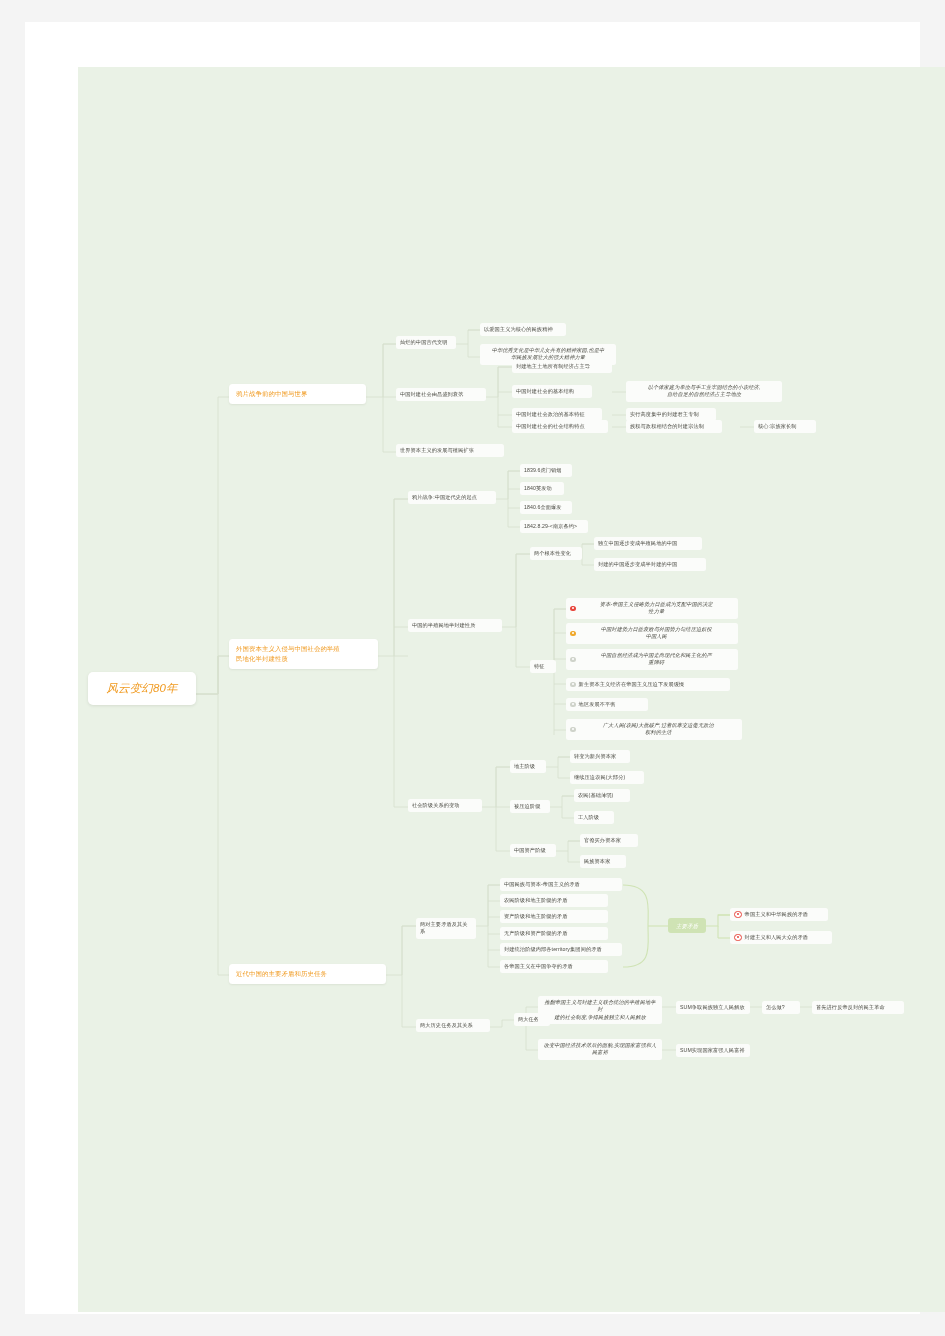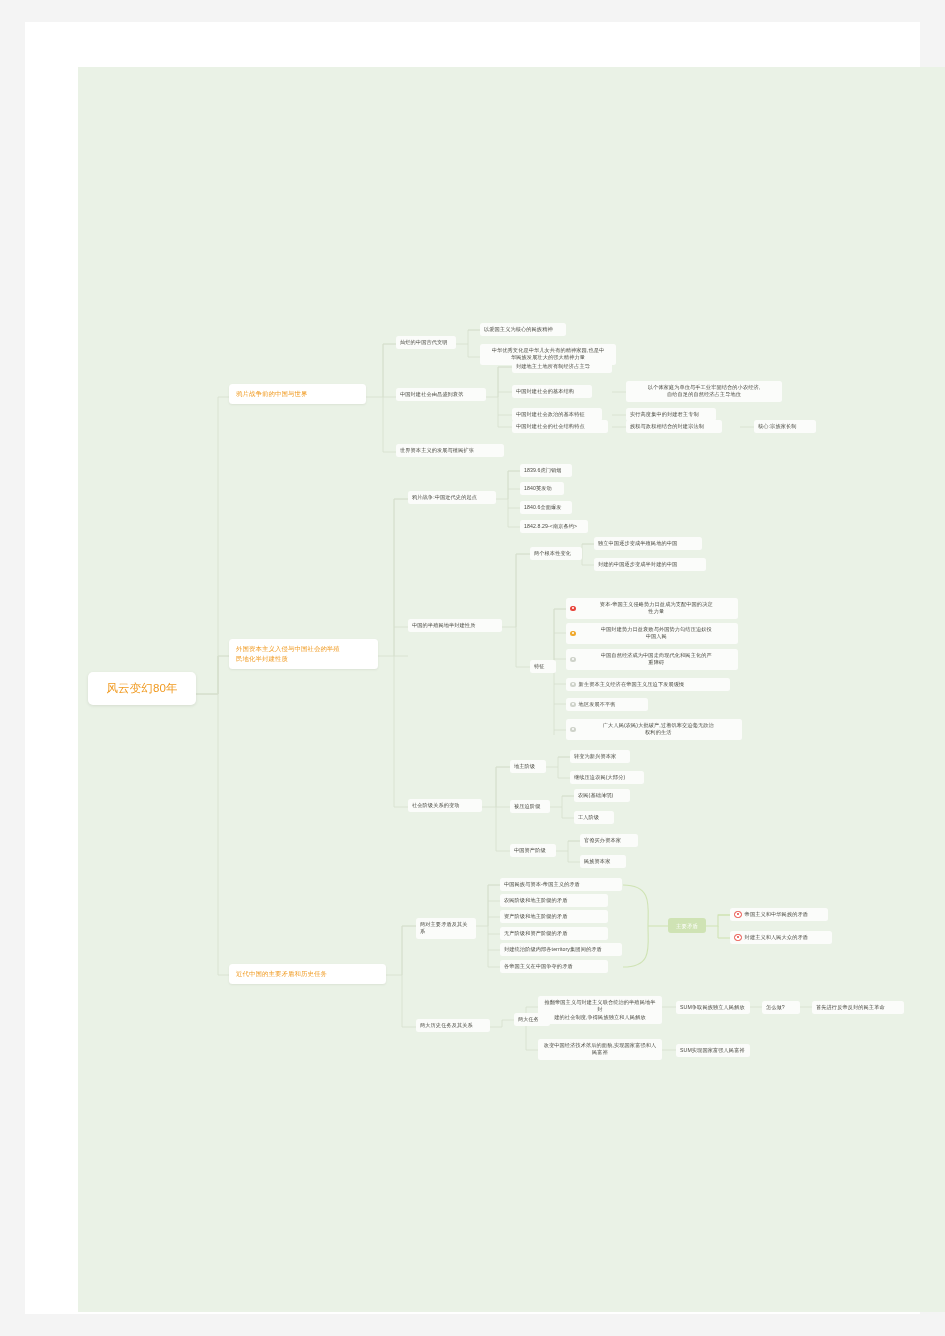--- a/index.html
+++ b/index.html
@@ -70,21 +70,21 @@
     box-shadow: 0 1px 2px rgba(120,130,110,0.13);
   }
   .green-node {
     background: #cfe3b4;
     border-radius: 3px;
     color: #ffffff;
     font-size: 5.4px;
     padding: 3.5px 6px;
     justify-content: center;
   }
-  .centered-text { text-align: center; }
+  .centered-text { text-align: center; font-style: italic; }
   
   .bnode { display: flex; align-items: center; gap: 3px; }
   .bullet {
     flex: 0 0 auto;
     width: 5.6px; height: 5.6px;
     border-radius: 50%;
     display: inline-block;
     position: relative;
   }
   .bullet::after {

